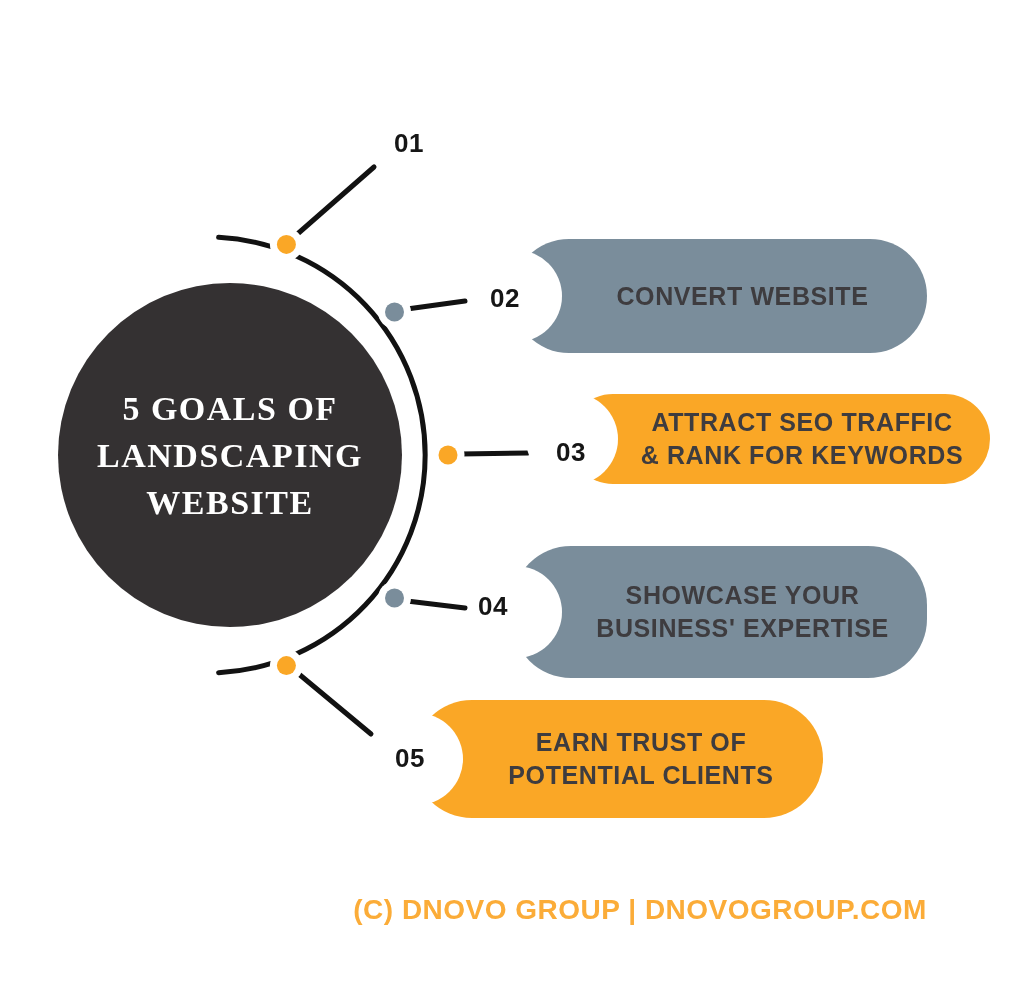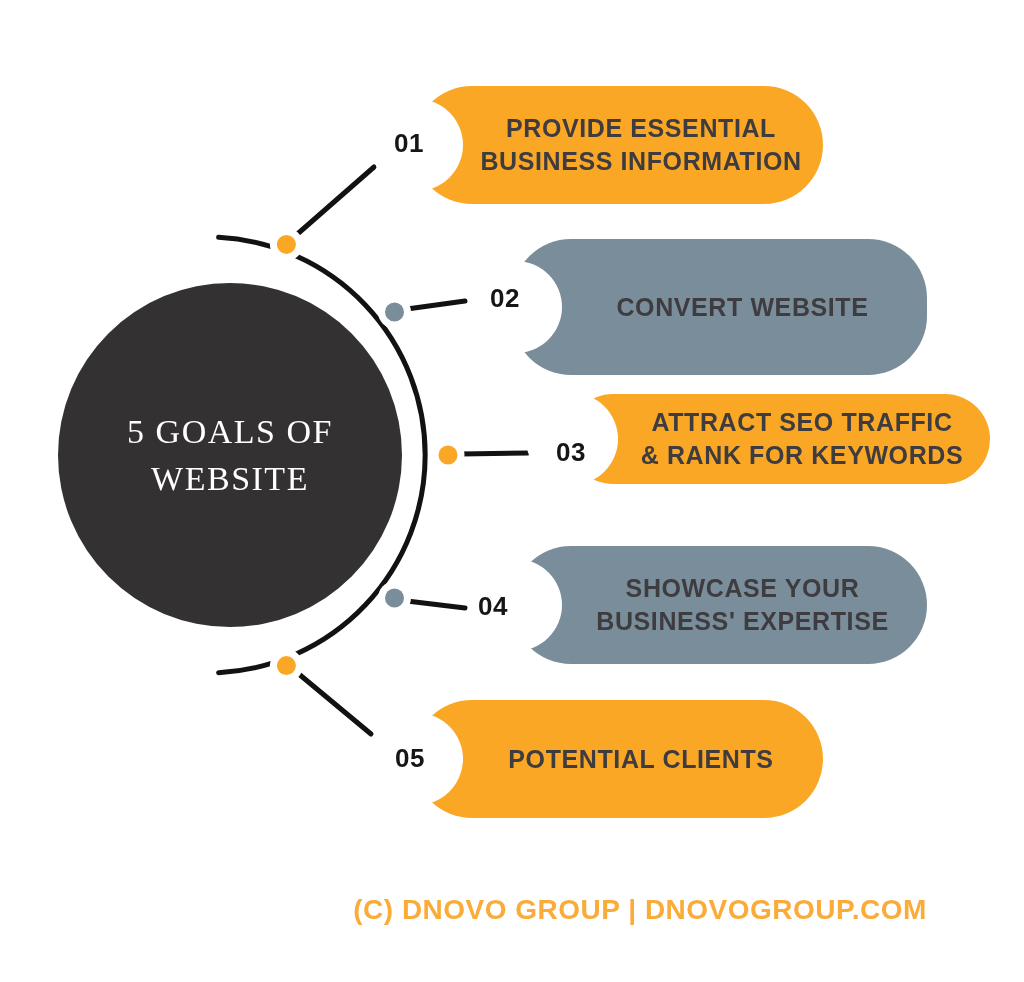--- a/index.html
+++ b/index.html
@@ -22,21 +22,21 @@
   .connectors .stroke{fill:none;stroke:var(--line);stroke-width:5;stroke-linecap:round;}
   .dot-halo{fill:var(--bg);}
   .dot--orange{fill:var(--orange);}
   .dot--gray{fill:var(--gray);}
 
   .center-circle{
     position:absolute;left:58px;top:283px;width:344px;height:344px;border-radius:50%;
     background:var(--dark);display:flex;flex-direction:column;align-items:center;justify-content:center;
   }
   .center-title{
-    font-family:"Liberation Serif",serif;font-weight:400;color:#fff;
+    font-family:"Liberation Serif",serif;font-weight:700;color:#fff;
     font-size:34px;line-height:47px;letter-spacing:1.5px;text-align:center;white-space:nowrap;
   }
 
   .pill{
     position:absolute;border-radius:59px;display:flex;align-items:center;justify-content:center;
     padding:0 26px 0 72px;
   }
   .pill::before{
     content:"";position:absolute;left:-42px;top:50%;width:92px;height:92px;margin-top:-46px;
     background:var(--bg);border-radius:50%;
@@ -48,23 +48,23 @@
     font-size:25px;font-weight:700;line-height:33px;letter-spacing:0.6px;white-space:nowrap;
   }
   .pill-line{display:block;}
 
   .item-number{
     position:absolute;z-index:3;width:44px;text-align:center;
     font-size:26px;font-weight:700;color:var(--number);letter-spacing:0.5px;margin-left:8px;
   }
 
   #pill-1{left:413px;top:86px;width:410px;height:118px;}
-  #pill-2{left:512px;top:239px;width:415px;height:136px;}
+  #pill-2{left:512px;top:239px;width:415px;height:114px;}
   #pill-3{left:568px;top:394px;width:422px;height:90px;}
-  #pill-4{left:512px;top:546px;width:415px;height:118px;}
+  #pill-4{left:512px;top:546px;width:415px;height:132px;}
   #pill-5{left:413px;top:700px;width:410px;height:118px;}
 
   #num-1{left:379px;top:128px;}
   #num-2{left:475px;top:283px;}
   #num-3{left:541px;top:437px;}
   #num-4{left:463px;top:591px;}
   #num-5{left:380px;top:743px;}
 
   .footer-credit{
     position:absolute;left:256px;top:894px;width:768px;text-align:center;
@@ -95,30 +95,25 @@
 
     <circle class="dot-halo" cx="394.5" cy="598" r="16.5"></circle>
     <circle class="dot--gray" cx="394.5" cy="598" r="9.5"></circle>
 
     <circle class="dot-halo" cx="286.4" cy="665.6" r="16.5"></circle>
     <circle class="dot--orange" cx="286.4" cy="665.6" r="9.5"></circle>
   </svg>
 
   <div class="center-circle">
     <span class="center-title">5 GOALS OF</span>
+    <span class="center-title">LANDSCAPING</span>
     <span class="center-title">WEBSITE</span>
   </div>
 
   <span class="item-number" id="num-1">01</span>
-  <div class="pill pill--orange" id="pill-1">
-    <div class="pill-text">
-      <span class="pill-line">PROVIDE ESSENTIAL</span>
-      <span class="pill-line">BUSINESS INFORMATION</span>
-    </div>
-  </div>
 
   <span class="item-number" id="num-2">02</span>
   <div class="pill pill--gray" id="pill-2">
     <div class="pill-text">
       <span class="pill-line">CONVERT WEBSITE</span>
     </div>
   </div>
 
   <span class="item-number" id="num-3">03</span>
   <div class="pill pill--orange" id="pill-3">
@@ -132,19 +127,20 @@
   <div class="pill pill--gray" id="pill-4">
     <div class="pill-text">
       <span class="pill-line">SHOWCASE YOUR</span>
       <span class="pill-line">BUSINESS' EXPERTISE</span>
     </div>
   </div>
 
   <span class="item-number" id="num-5">05</span>
   <div class="pill pill--orange" id="pill-5">
     <div class="pill-text">
+      <span class="pill-line">EARN TRUST OF</span>
       <span class="pill-line">POTENTIAL CLIENTS</span>
     </div>
   </div>
 
   <div class="footer-credit">(C) DNOVO GROUP | DNOVOGROUP.COM</div>
 
 </div>
 
 </body></html>

